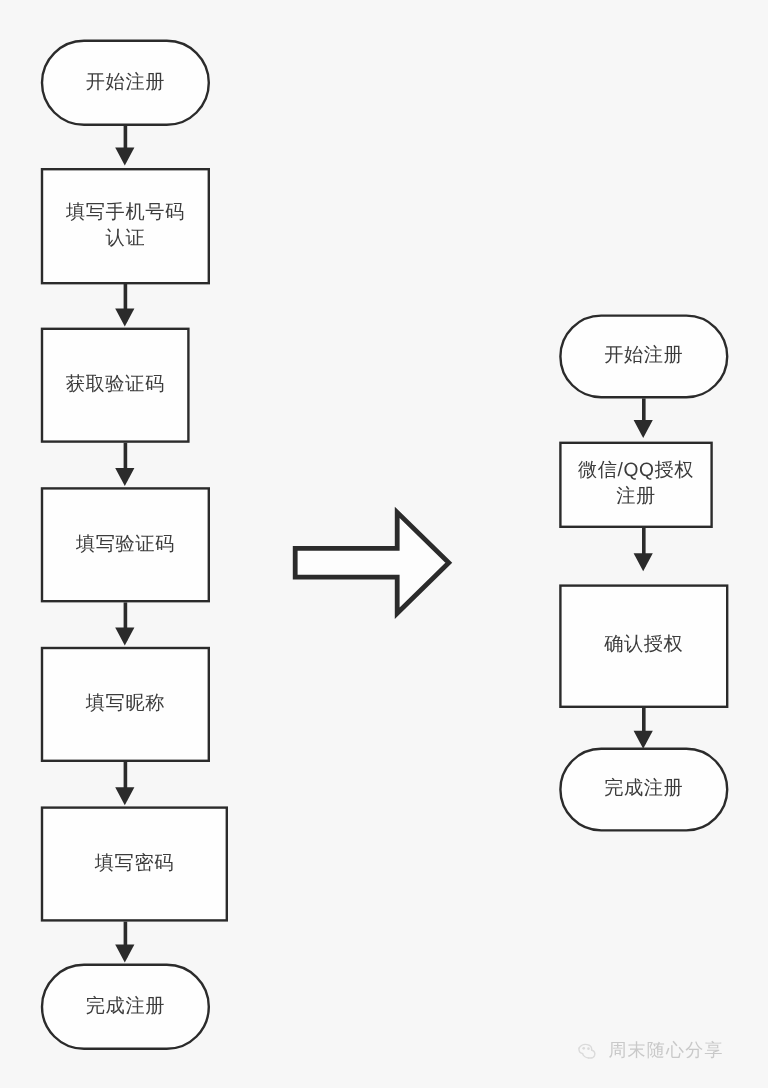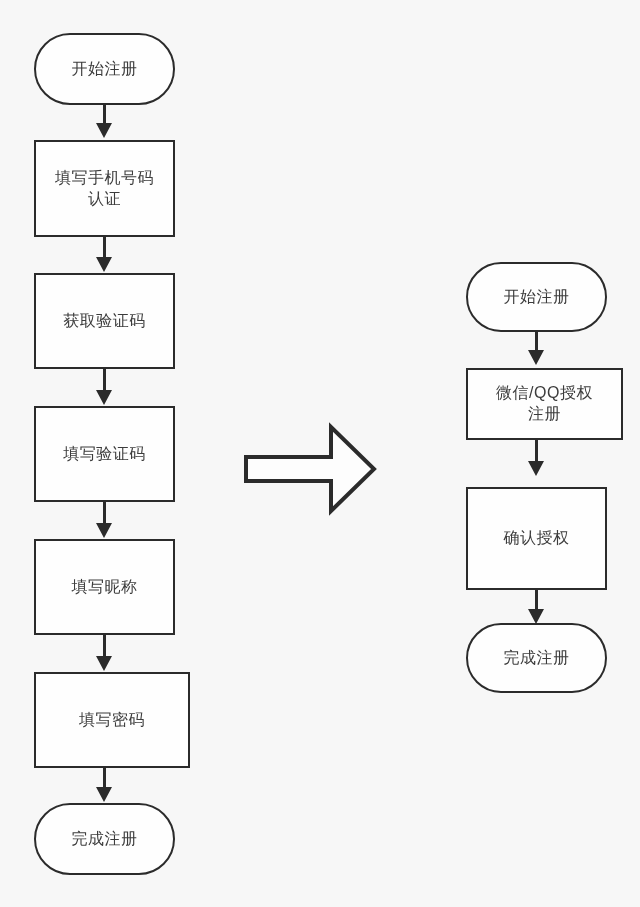--- a/index.html
+++ b/index.html
@@ -100,21 +100,21 @@
     <div class="connector" style="left:103px; top:105px; height:27px;"></div>
     <div class="arrowhead" style="left:96px; top:123px;"></div>
 
     <div class="node process" style="left:34px; top:140px; width:141px; height:97px;">
       <span class="node-label">填写手机号码
 认证</span>
     </div>
     <div class="connector" style="left:103px; top:236px; height:32px;"></div>
     <div class="arrowhead" style="left:96px; top:257px;"></div>
 
-    <div class="node process" style="left:34px; top:273px; width:141px; height:96px;">
+    <div class="node process" style="left:34px; top:273px; width:124px; height:96px;">
       <span class="node-label">获取验证码</span>
     </div>
     <div class="connector" style="left:103px; top:369px; height:32px;"></div>
     <div class="arrowhead" style="left:96px; top:390px;"></div>
 
     <div class="node process" style="left:34px; top:406px; width:141px; height:96px;">
       <span class="node-label">填写验证码</span>
     </div>
     <div class="connector" style="left:103px; top:502px; height:32px;"></div>
     <div class="arrowhead" style="left:96px; top:523px;"></div>
@@ -143,32 +143,47 @@
   </div>
 
   <div>
 
     <div class="node terminal" style="left:466px; top:262px; width:141px; height:70px;">
       <span class="node-label">开始注册</span>
     </div>
     <div class="connector" style="left:535px; top:332px; height:27px;"></div>
     <div class="arrowhead" style="left:528px; top:350px;"></div>
 
-    <div class="node process" style="left:466px; top:368px; width:157px; height:72px;">
+    <div class="node process" style="left:466px; top:368px; width:128px; height:72px;">
       <span class="node-label">微信/QQ授权
 注册</span>
     </div>
     <div class="connector" style="left:535px; top:440px; height:32px;"></div>
     <div class="arrowhead" style="left:528px; top:461px;"></div>
 
     <div class="node process" style="left:466px; top:487px; width:141px; height:103px;">
       <span class="node-label">确认授权</span>
     </div>
     <div class="connector" style="left:535px; top:590px; height:30px;"></div>
     <div class="arrowhead" style="left:528px; top:609px;"></div>
 
     <div class="node terminal" style="left:466px; top:623px; width:141px; height:70px;">
       <span class="node-label">完成注册</span>
     </div>
   </div>
 
+  <div id="watermark" style="left:478px; top:864px;">
+    <span class="wm-logo">
+      <svg width="22" height="22" viewBox="0 0 22 22" xmlns="http://www.w3.org/2000/svg">
+        <g fill="none" stroke="#c4c4c4" stroke-width="1.2" stroke-linecap="round">
+          <path d="M4.5 9.5 Q7 5.5 11.5 6.5 Q15.5 7.4 15 11"></path>
+          <path d="M15 11 Q18.5 12.2 17.5 15.5 Q16.5 18.2 12.5 17.6"></path>
+          <path d="M12.5 17.6 Q8.5 17.2 7.5 14"></path>
+          <path d="M7.5 14 Q4 13.4 4.5 9.5"></path>
+        </g>
+        <circle cx="8.4" cy="9.6" r="1.1" fill="#c4c4c4"></circle>
+        <circle cx="12.4" cy="9.9" r="1.1" fill="#c4c4c4"></circle>
+      </svg>
+    </span>
+    <span class="wm-text">周末随心分享</span>
+  </div>
 
 </div>
 
 </body></html>

